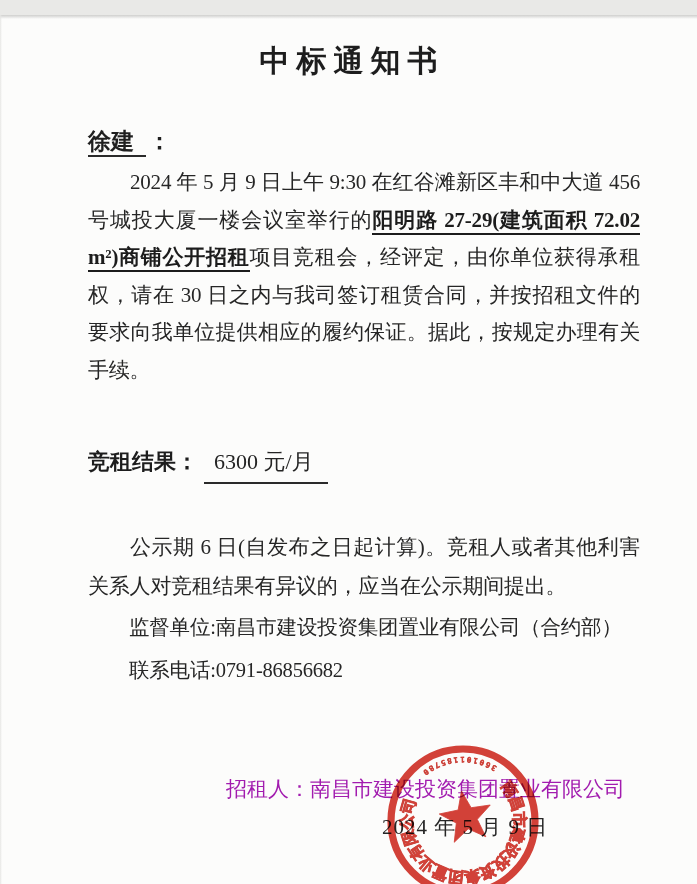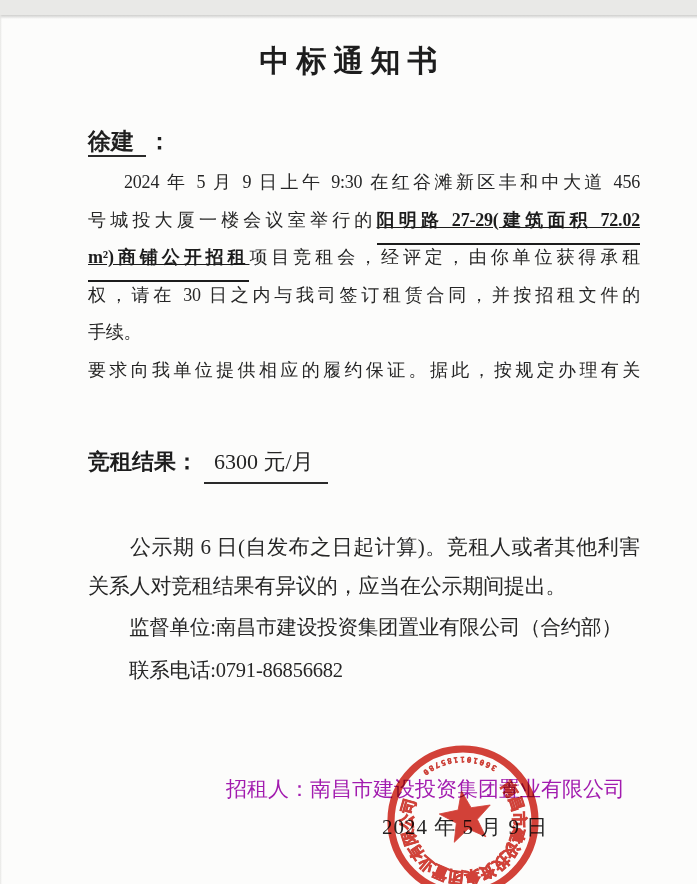--- a/index.html
+++ b/index.html
@@ -29,28 +29,28 @@
   }
   .addressee {
     position: absolute; left: 88px; top: 111px;
     font-size: 23px; font-weight: bold; color: #1f1f1f;
   }
   .addressee .name { border-bottom: 2px solid #2a2a2a; padding: 0 12px 1px 0; text-align: center; }
   .addressee .colon { margin-left: 2px; }
 
   .body-block {
     position: absolute; left: 88px; top: 149px; width: 552px;
-    font-size: 18px; letter-spacing: -0.2px; color: #262626;
+    font-size: 21px; letter-spacing: -0.2px; color: #262626;
   }
   .line { height: 37.5px; line-height: 37.5px; }
   .just { text-align: justify; text-align-last: justify; }
   .indent { text-indent: 2em; }
   .em {
     font-weight: bold; color: #1c1c1c;
-    border-bottom: 2px solid #1c1c1c; padding-bottom: 13px; text-decoration: underline;
+    border-bottom: 2px solid #1c1c1c; padding-bottom: 1px;
   }
 
   .result-line {
     position: absolute; left: 88px; top: 432px;
     font-size: 22px; line-height: 30px;
   }
   .result-label { font-weight: bold; color: #1d1d1d; }
   .result-value {
     border-bottom: 2px solid #2a2a2a;
     padding: 0 14px 8px 10px; margin-left: 6px;
@@ -93,22 +93,22 @@
 
   <div class="addressee">
     <span class="name">徐建</span><span class="colon">：</span>
   </div>
 
   <div class="body-block">
     <div class="line just indent">2024 年 5 月 9 日上午 9:30 在红谷滩新区丰和中大道 456</div>
     <div class="line just"><span>号城投大厦一楼会议室举行的</span><span class="em">阳明路 27-29(建筑面积 72.02</span></div>
     <div class="line just"><span class="em">m²)商铺公开招租</span><span>项目竞租会，经评定，由你单位获得承租</span></div>
     <div class="line just">权，请在 30 日之内与我司签订租赁合同，并按招租文件的</div>
+    <div class="line just">要求向我单位提供相应的履约保证。据此，按规定办理有关</div>
     <div class="line">手续。</div>
-    <div class="line just">要求向我单位提供相应的履约保证。据此，按规定办理有关</div>
   </div>
 
   <div class="result-line">
     <span class="result-label">竞租结果：</span><span class="result-value">6300 元/月</span>
   </div>
 
   <div class="notice-block">
     <div class="nline just indent">公示期 6 日(自发布之日起计算)。竞租人或者其他利害</div>
     <div class="nline">关系人对竞租结果有异议的，应当在公示期间提出。</div>
     <div class="contact indent">监督单位:南昌市建设投资集团置业有限公司（合约部）</div>

